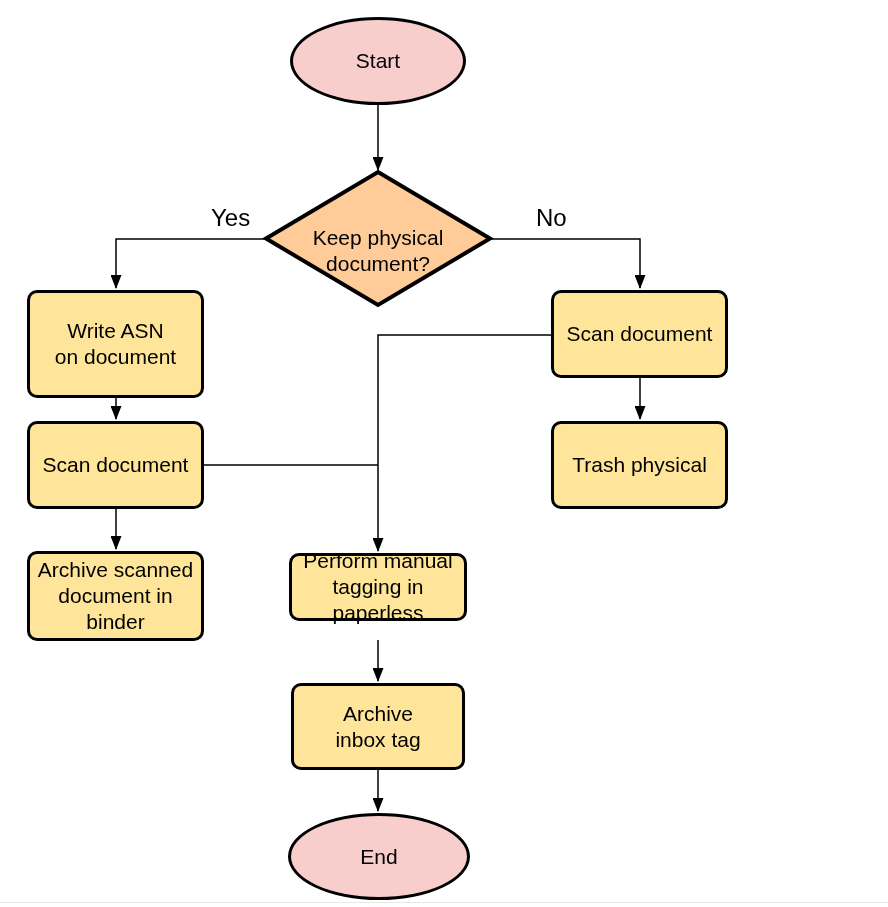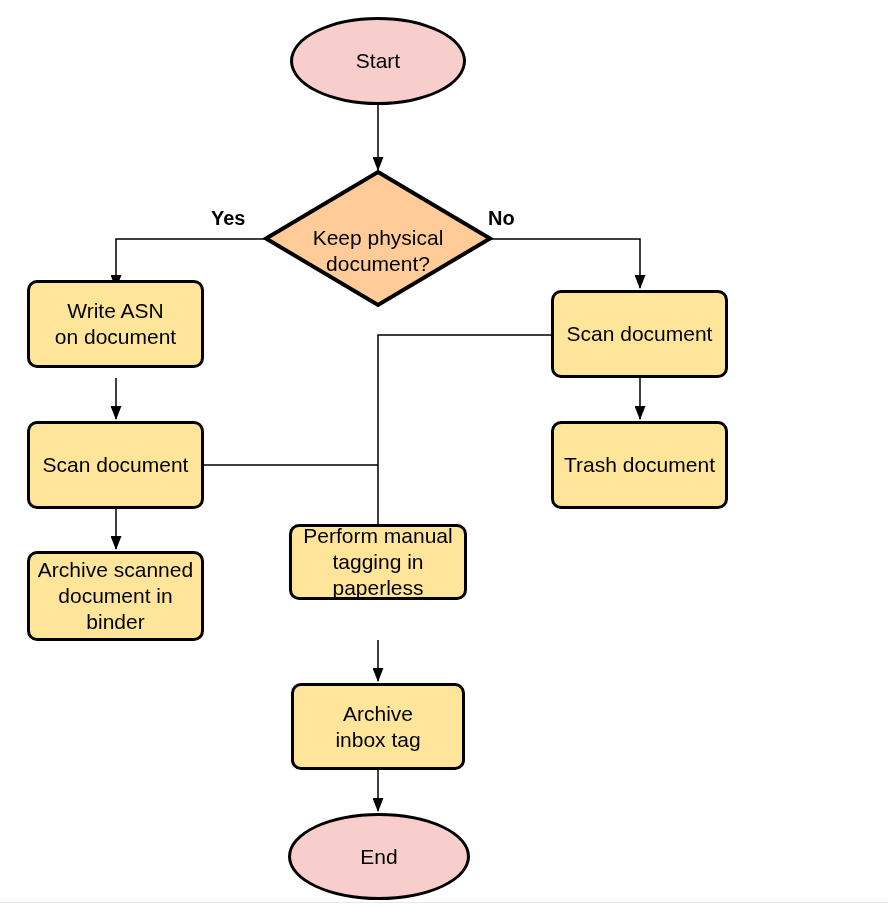--- a/index.html
+++ b/index.html
@@ -50,34 +50,33 @@
     display: flex;
     align-items: center;
     justify-content: center;
     text-align: center;
     font-size: 21px;
     line-height: 26px;
     white-space: pre-line;
   }
   .edge-label {
     position: absolute;
-    font-size: 20px;
+    font-size: 24px;
     line-height: 22px;
-    font-weight: bold;
   }
   #label-yes { left: 211px; top: 207px; }
-  #label-no  { left: 488px; top: 207px; }
+  #label-no  { left: 536px; top: 207px; }
   #node-start  { left: 290px; top: 17px;  width: 176px; height: 88px; }
   #node-end    { left: 288px; top: 813px; width: 182px; height: 87px; }
-  #node-write-asn  { left: 27px;  top: 280px; width: 177px; height: 88px; }
+  #node-write-asn  { left: 27px;  top: 290px; width: 177px; height: 108px; }
   #node-scan-left  { left: 27px;  top: 421px; width: 177px; height: 88px; }
   #node-archive    { left: 27px;  top: 551px; width: 177px; height: 90px; justify-content: center; }
   #node-scan-right { left: 551px; top: 290px; width: 177px; height: 88px; }
   #node-trash      { left: 551px; top: 421px; width: 177px; height: 88px; }
-  #node-perform    { left: 289px; top: 524px; width: 178px; height: 76px; }
+  #node-perform    { left: 289px; top: 553px; width: 178px; height: 68px; }
   #node-remove     { left: 291px; top: 683px; width: 174px; height: 87px; }
   #annotation {
     position: absolute;
     left: 483px; top: 592px;
     width: 400px;
     font-size: 20px;
     line-height: 27px;
     font-style: italic;
     white-space: pre-line;
   }
@@ -149,21 +148,21 @@
     <span>Archive scanned
 document in
 binder</span>
   </div>
 
   <div class="node process" id="node-scan-right">
     <span>Scan document</span>
   </div>
 
   <div class="node process" id="node-trash">
-    <span>Trash document</span>
+    <span>Trash physical</span>
   </div>
 
   <div class="node process" id="node-perform">
     <span>Perform manual
 tagging in
 paperless</span>
   </div>
 
 
   <div class="node process" id="node-remove">

